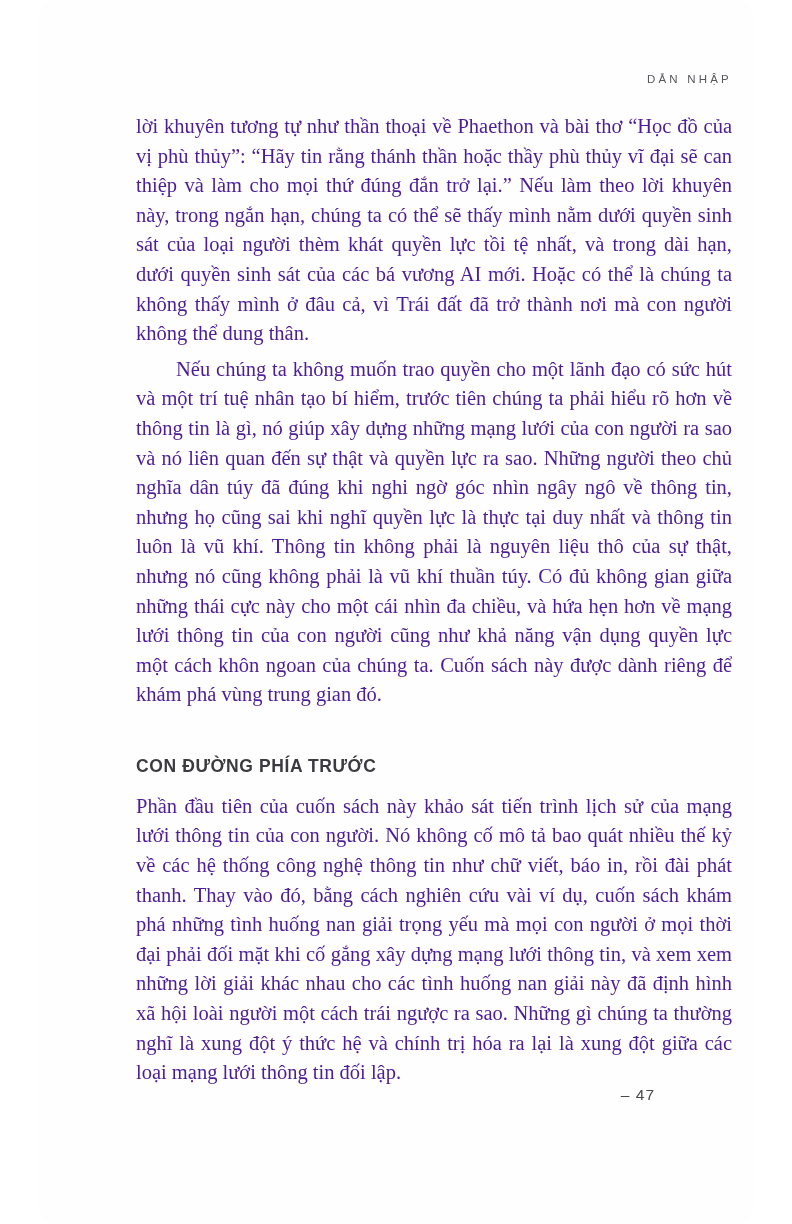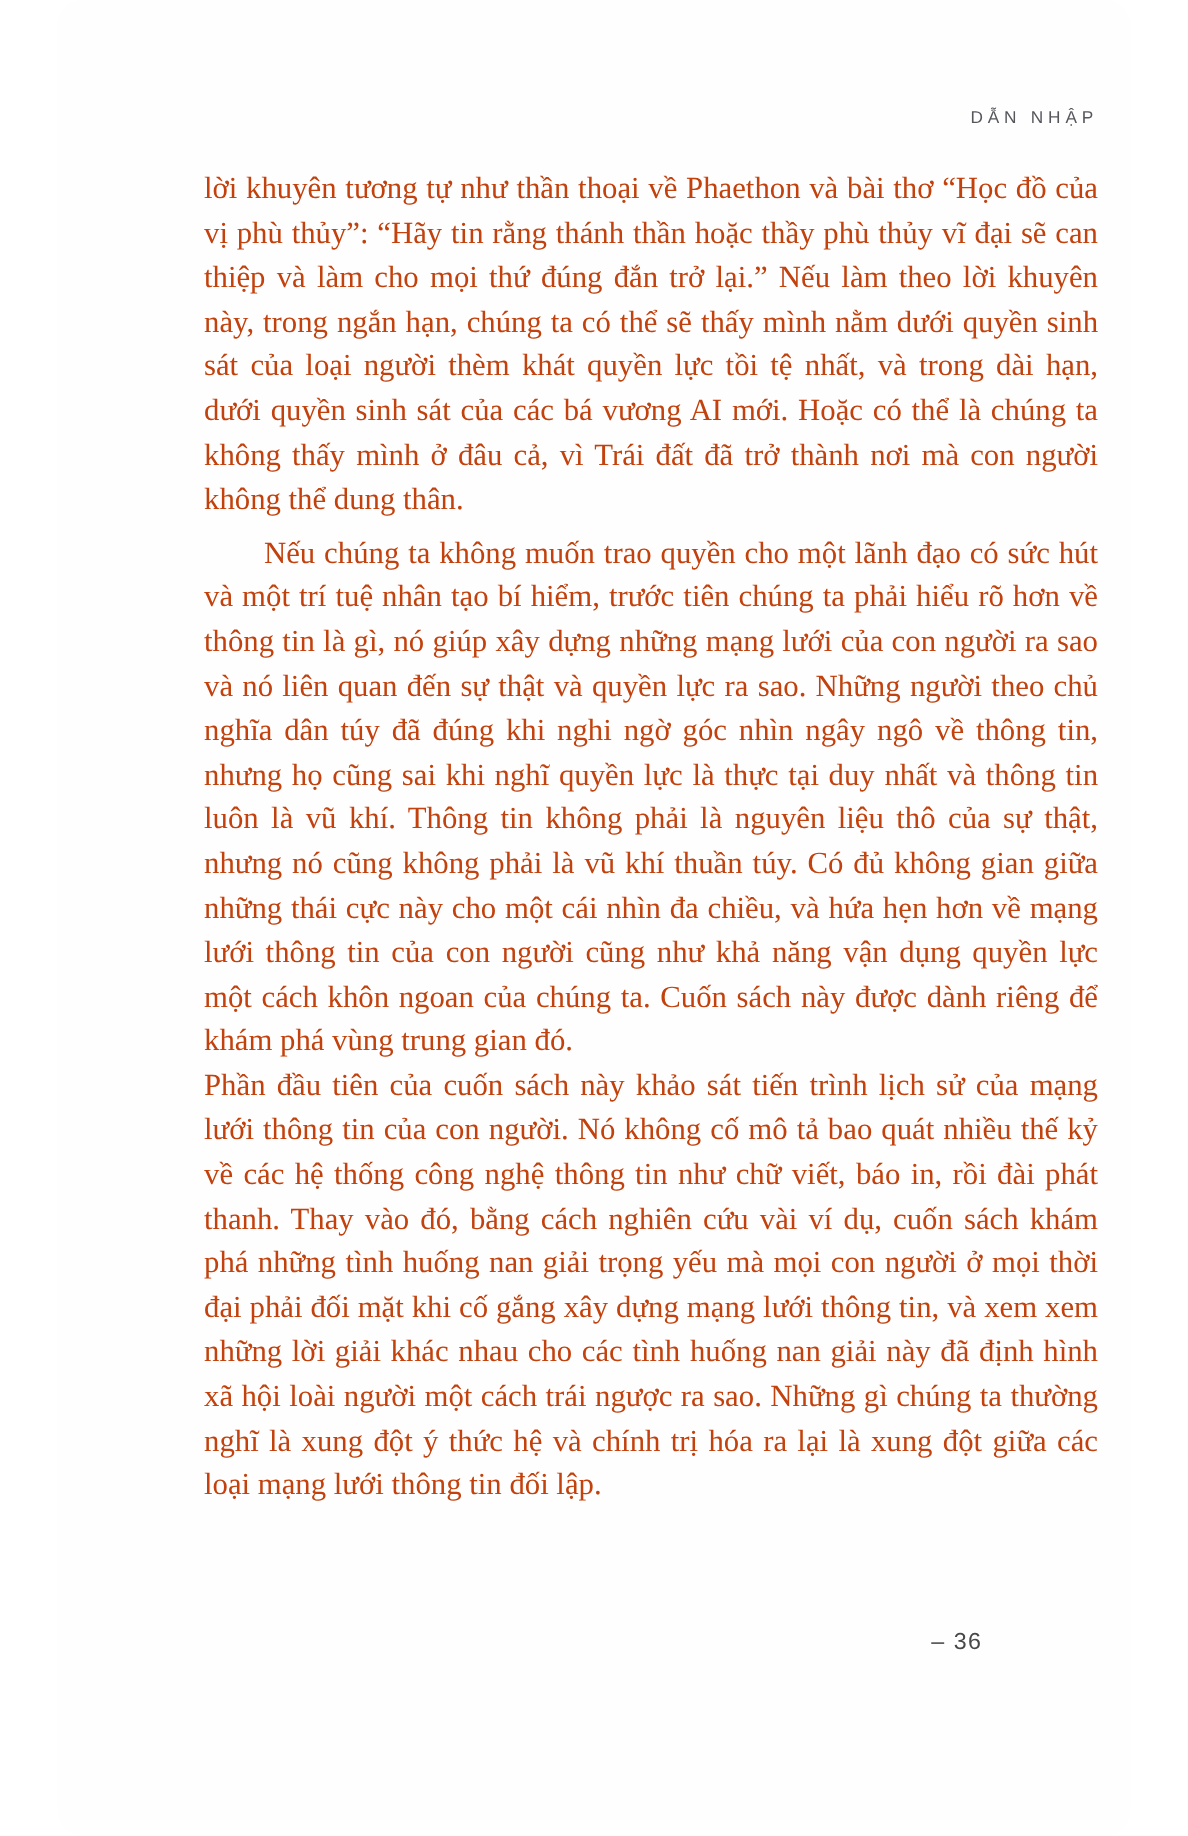--- a/index.html
+++ b/index.html
@@ -35,21 +35,21 @@
     top: 112px;
     left: 98px;
     width: 596px;
   }
   .para {
     margin: 0;
     font-size: 20.5px;
     line-height: 29.6px;
     text-align: justify;
     text-justify: inter-word;
-    color: #c2410c;
+    color: #4c1d95;
   }
   .para-gap {
     margin-top: 6px;
   }
   .indent {
     text-indent: 40px;
   }
   .section-heading {
     margin: 46px 0 15px 0;
     font-family: "Liberation Sans", "DejaVu Sans", sans-serif;
@@ -74,20 +74,21 @@
 <div class="page">
 
   <div class="running-header">DẪN NHẬP</div>
 
   <div class="text-block">
 
     <p class="para">lời khuyên tương tự như thần thoại về Phaethon và bài thơ “Học đồ của vị phù thủy”: “Hãy tin rằng thánh thần hoặc thầy phù thủy vĩ đại sẽ can thiệp và làm cho mọi thứ đúng đắn trở lại.” Nếu làm theo lời khuyên này, trong ngắn hạn, chúng ta có thể sẽ thấy mình nằm dưới quyền sinh sát của loại người thèm khát quyền lực tồi tệ nhất, và trong dài hạn, dưới quyền sinh sát của các bá vương AI mới. Hoặc có thể là chúng ta không thấy mình ở đâu cả, vì Trái đất đã trở thành nơi mà con người không thể dung thân.</p>
 
     <p class="para para-gap indent">Nếu chúng ta không muốn trao quyền cho một lãnh đạo có sức hút và một trí tuệ nhân tạo bí hiểm, trước tiên chúng ta phải hiểu rõ hơn về thông tin là gì, nó giúp xây dựng những mạng lưới của con người ra sao và nó liên quan đến sự thật và quyền lực ra sao. Những người theo chủ nghĩa dân túy đã đúng khi nghi ngờ góc nhìn ngây ngô về thông tin, nhưng họ cũng sai khi nghĩ quyền lực là thực tại duy nhất và thông tin luôn là vũ khí. Thông tin không phải là nguyên liệu thô của sự thật, nhưng nó cũng không phải là vũ khí thuần túy. Có đủ không gian giữa những thái cực này cho một cái nhìn đa chiều, và hứa hẹn hơn về mạng lưới thông tin của con người cũng như khả năng vận dụng quyền lực một cách khôn ngoan của chúng ta. Cuốn sách này được dành riêng để khám phá vùng trung gian đó.</p>
 
+    <h2 class="section-heading">CON ĐƯỜNG PHÍA TRƯỚC</h2>
 
     <p class="para">Phần đầu tiên của cuốn sách này khảo sát tiến trình lịch sử của mạng lưới thông tin của con người. Nó không cố mô tả bao quát nhiều thế kỷ về các hệ thống công nghệ thông tin như chữ viết, báo in, rồi đài phát thanh. Thay vào đó, bằng cách nghiên cứu vài ví dụ, cuốn sách khám phá những tình huống nan giải trọng yếu mà mọi con người ở mọi thời đại phải đối mặt khi cố gắng xây dựng mạng lưới thông tin, và xem xem những lời giải khác nhau cho các tình huống nan giải này đã định hình xã hội loài người một cách trái ngược ra sao. Những gì chúng ta thường nghĩ là xung đột ý thức hệ và chính trị hóa ra lại là xung đột giữa các loại mạng lưới thông tin đối lập.</p>
 
   </div>
 
-  <div class="page-number">– 36</div>
+  <div class="page-number">– 47</div>
 
 </div>
 
 </body></html>

